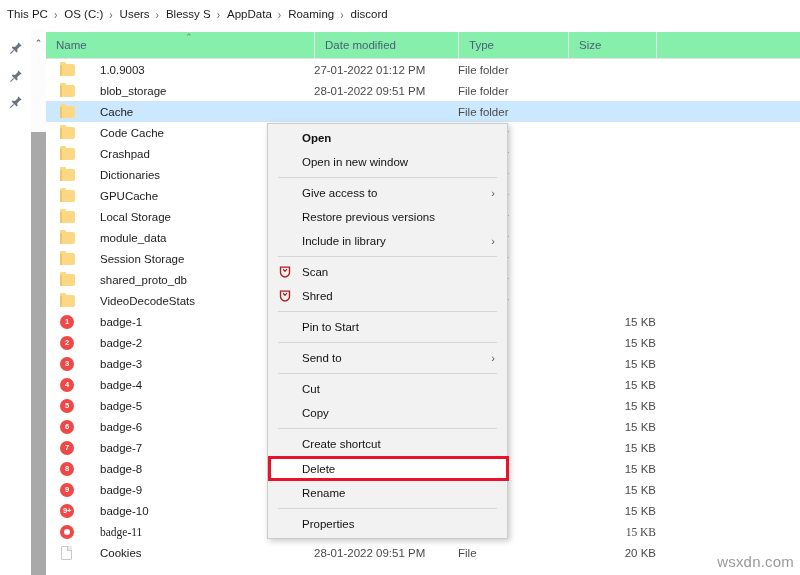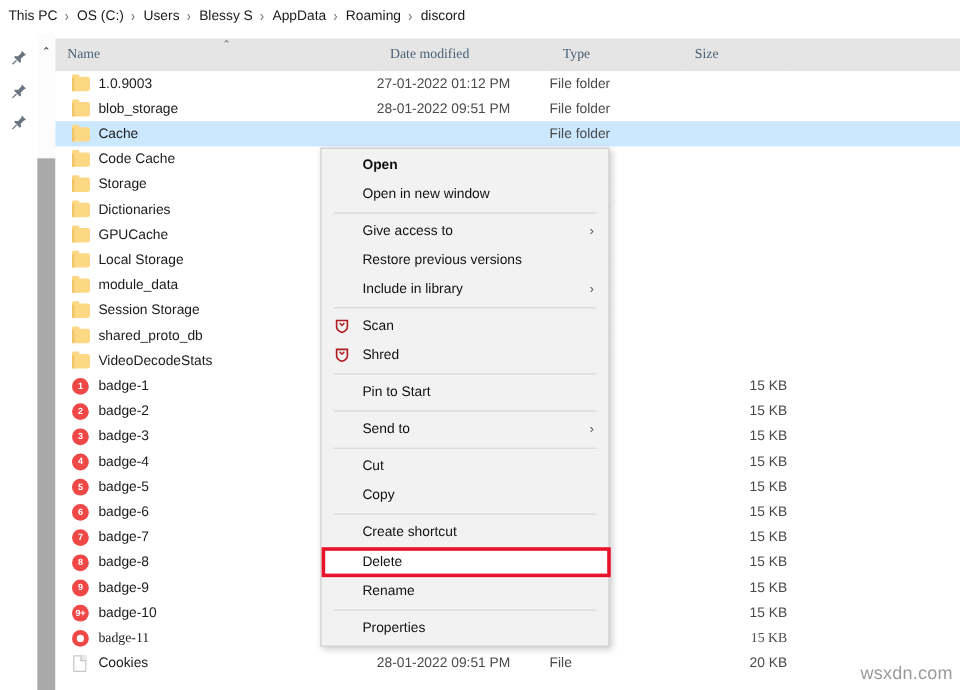--- a/index.html
+++ b/index.html
@@ -60,24 +60,23 @@
     background: #a9a9a9;
   }
   #rail-caret {
     position: absolute; top: 10px; left: 0; width: 15px;
     text-align: center; font-size: 9px; color: #3a3a3a; line-height: 9px;
   }
 
   
   #col-header {
     position: absolute; top: 32px; left: 46px; width: 754px; height: 27px;
-    background: #e5e5e5;
+    background: #86efac;
     border-bottom: 1px solid #e0e0e0;
     z-index: 4;
-    font-family: Liberation Serif, serif;
   }
   .col-h {
     position: absolute; top: 0; height: 26px;
     display: flex; align-items: center;
     font-size: 11.5px; color: #4a6175;
     padding-left: 10px;
     border-left: 1px solid #e4e4e4;
   }
   .col-h:first-child { border-left: none; }
   #sort-caret {
@@ -88,21 +87,21 @@
   
   #list { position: absolute; top: 59px; left: 46px; width: 754px; height: 516px; }
   .row {
     position: absolute; left: 0; width: 754px; height: 21px;
     display: flex; align-items: center;
     font-size: 11.5px; color: #1b1b1b;
   }
   .row.selected { background: #cce8ff; }
   .cell-name {
     position: absolute; left: 0; width: 268px; height: 21px;
-    display: flex; align-items: center; gap: 7px; padding-left: 14px;
+    display: flex; align-items: center; gap: 25px; padding-left: 14px;
   }
   .cell-date {
     position: absolute; left: 268px; width: 140px; height: 21px;
     display: flex; align-items: center;
     color: #4a4a4a;
   }
   .cell-type {
     position: absolute; left: 412px; width: 110px; height: 21px;
     display: flex; align-items: center;
     color: #4a4a4a;
@@ -316,21 +315,21 @@
         </div>
         <div class="cell-date">28-01-2022 09:51 PM</div>
         <div class="cell-type">File folder</div>
         <div class="cell-size"></div>
       </div>
       <div class="row" style="top: 84px;">
         <div class="cell-name">
           <span class="ico">
             <span class="folder"></span>
           </span>
-          <span>Storage</span>
+          <span>Crashpad</span>
         </div>
         <div class="cell-date">28-01-2022 09:51 PM</div>
         <div class="cell-type">File folder</div>
         <div class="cell-size"></div>
       </div>
       <div class="row" style="top: 105px;">
         <div class="cell-name">
           <span class="ico">
             <span class="folder"></span>
           </span>

